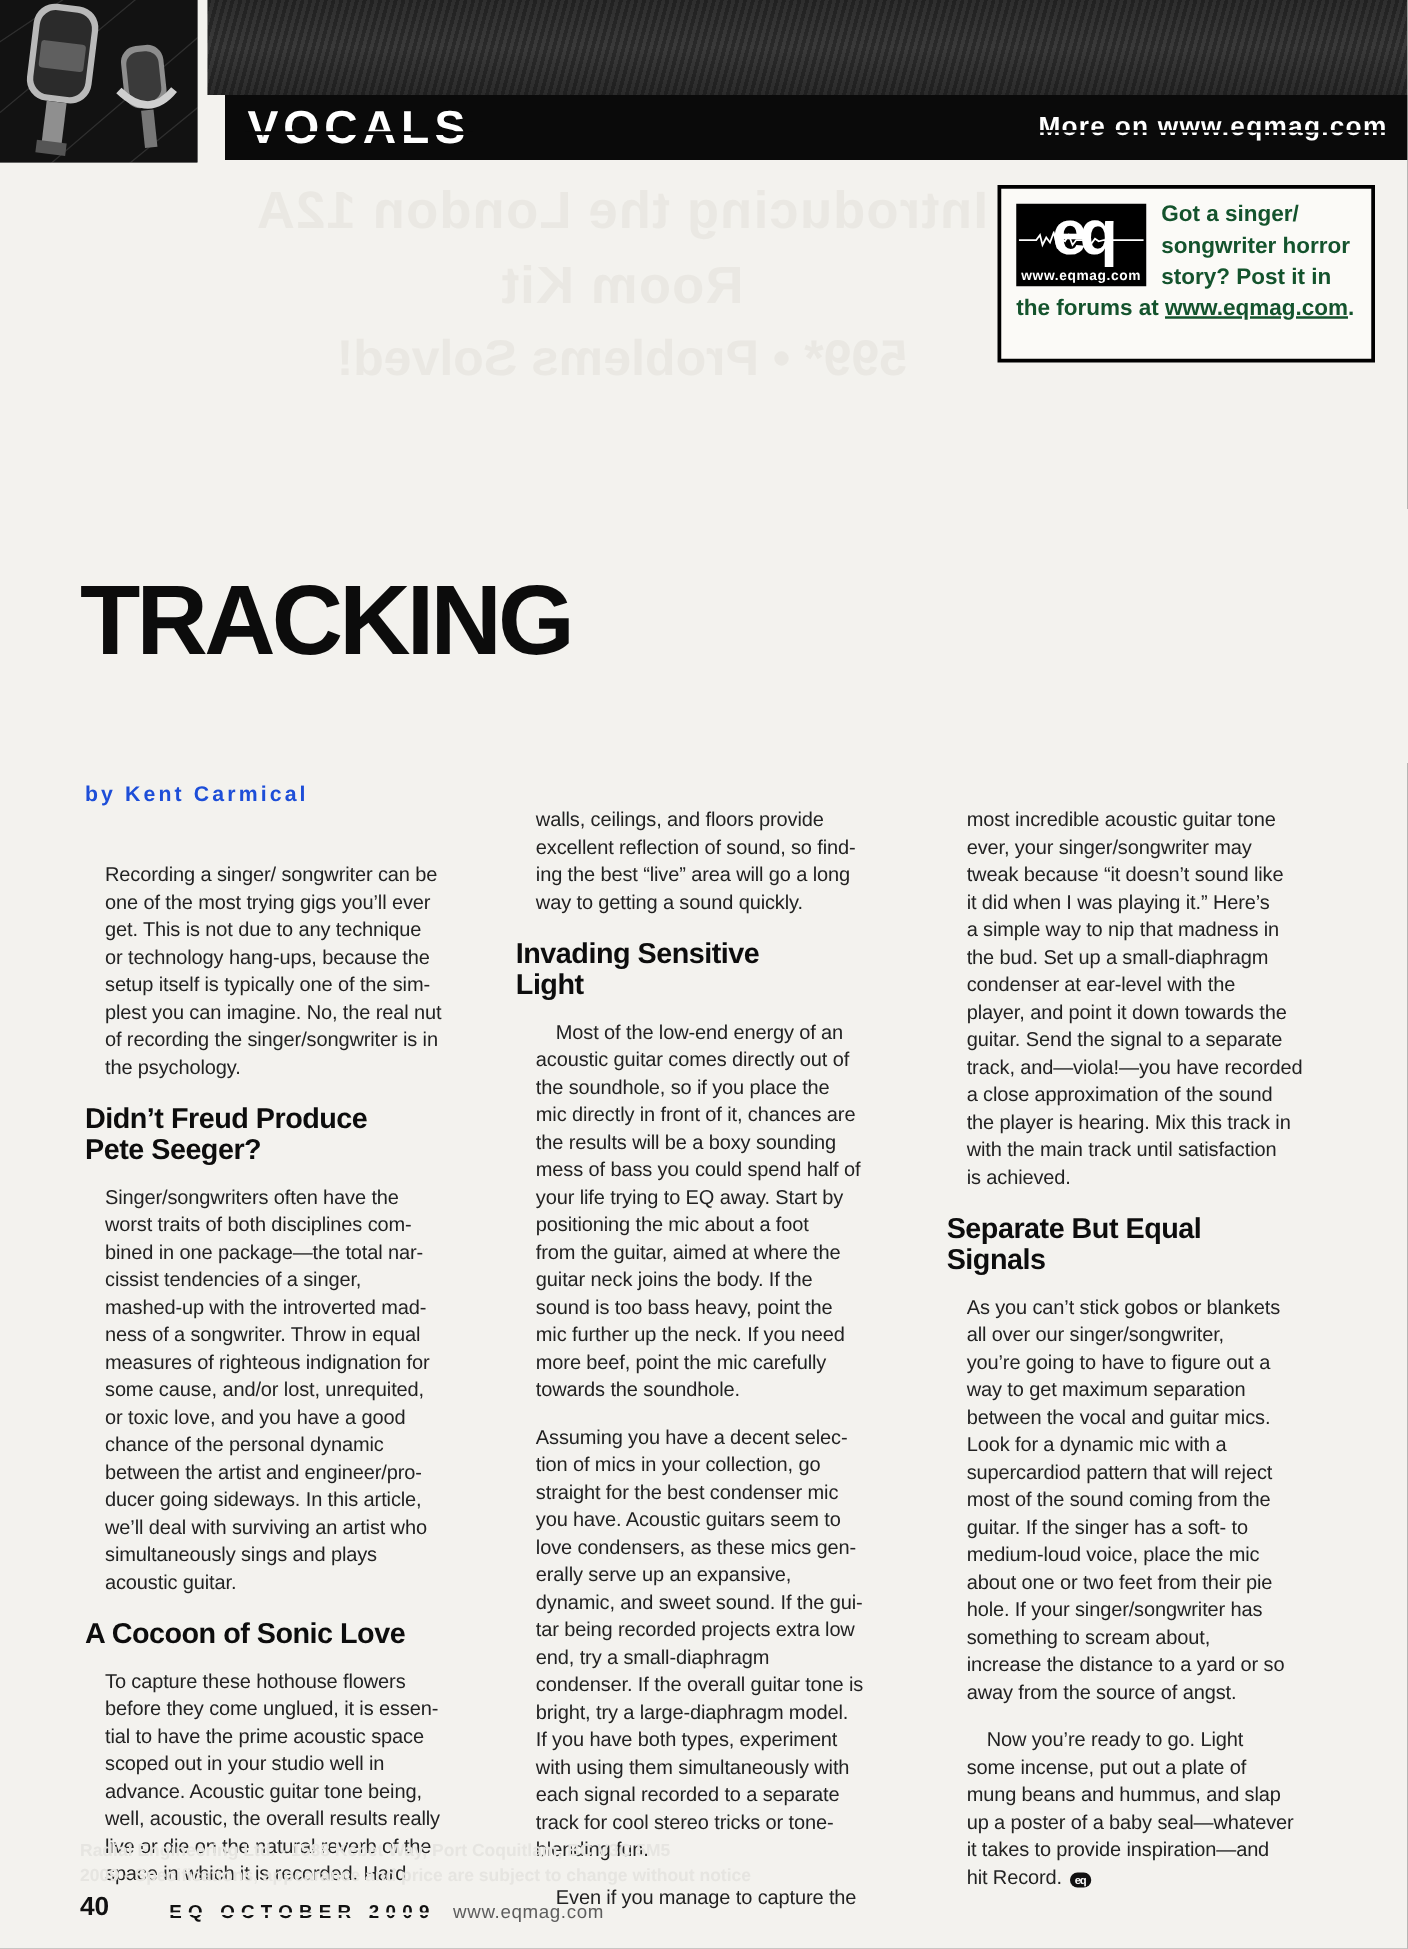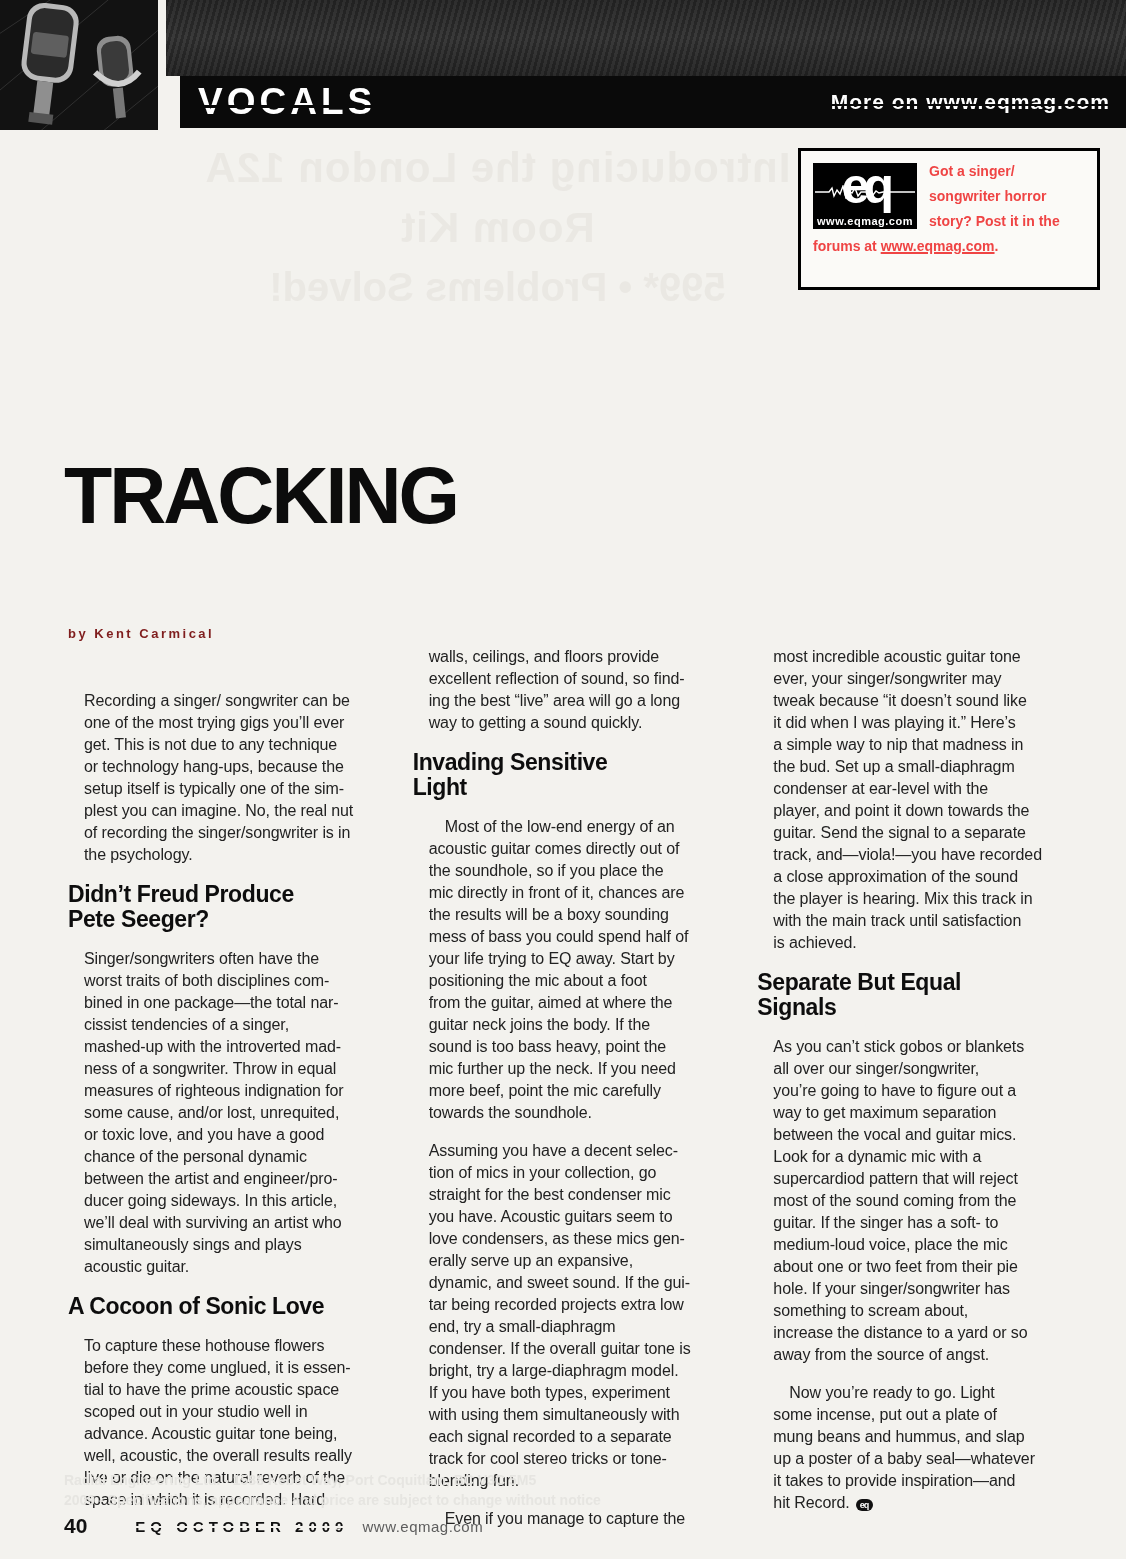--- a/index.html
+++ b/index.html
@@ -44,42 +44,42 @@
     padding:8px 10px 10px 12px;
   }
   .eq-logo{
     float:left;width:104px;height:66px;background:#000;position:relative;
     margin:4px 12px 4px 0;text-align:center;
   }
   .eq-letters{color:#fff;font-weight:900;font-size:50px;line-height:44px;letter-spacing:-6px;display:block;margin-top:1px;}
   .eq-wave{position:absolute;left:2px;right:2px;top:22px;height:14px;}
   .eq-url{position:absolute;bottom:2px;left:0;right:0;color:#fff;font-size:11px;font-weight:700;letter-spacing:.5px;}
   .yt-title{font-size:24px;font-weight:900;line-height:27px;margin:2px 0 2px;color:#0c0c0c;}
-  .yt-body{font-size:14px;font-weight:700;line-height:25px;margin:0;color:#ef4444;}
+  .yt-body{font-size:18px;font-weight:700;line-height:25px;margin:0;color:#14532d;}
   .yt-link{text-decoration:underline;text-decoration-thickness:2px;}
   
   .title{position:absolute;left:64px;top:458px;font-weight:900;color:#0c0c0c;
          font-size:79px;line-height:75px;letter-spacing:-3px;white-space:nowrap;text-align:center;}
-  .byline{position:absolute;left:68px;top:626px;font-size:13px;font-weight:800;letter-spacing:2.5px;color:#7f1d1d;}
+  .byline{position:absolute;left:68px;top:626px;font-size:17px;font-weight:800;letter-spacing:2.5px;color:#1d4ed8;}
   .columns{
     position:absolute;left:68px;top:630px;width:1008px;
     display:grid;grid-template-columns:1fr 1fr 1fr;column-gap:26px;
   }
   .col1{padding-top:44px;}
   .body{white-space:pre-line;font-size:16px;line-height:22px;letter-spacing:-.1px;margin:16px;color:#222;}
   .body.indent{text-indent:16px;}
   .subhead{white-space:pre-line;font-size:23px;line-height:25px;font-weight:800;
            letter-spacing:-.4px;margin:11px 0 3px;color:#0d0d0d;}
   .end-mark{
     display:inline-block;min-width:17px;height:12px;background:#111;border-radius:6px;
     color:#fff;font-size:9px;font-weight:900;line-height:12px;text-align:center;
     margin-left:6px;letter-spacing:-1px;text-indent:0;vertical-align:baseline;
   }
   
-  .footer{position:absolute;left:64px;top:1514px;display:flex;align-items:center;}
+  .footer{position:absolute;left:64px;top:1514px;display:flex;align-items:flex-end;}
   .page-num{font-size:21px;font-weight:900;color:#111;}
   .foot-brand{position:relative;display:inline-block;font-size:15px;font-weight:900;
               letter-spacing:5px;color:#111;margin-left:48px;}
   .foot-brand .cut{position:absolute;left:0;right:0;top:52%;height:2px;background:#f3f2ee;}
   .foot-url{font-size:15px;font-weight:400;color:#5d5d5d;margin-left:14px;letter-spacing:.5px;}
 </style>
 </head>
 <body>
 
 <div class="page">

